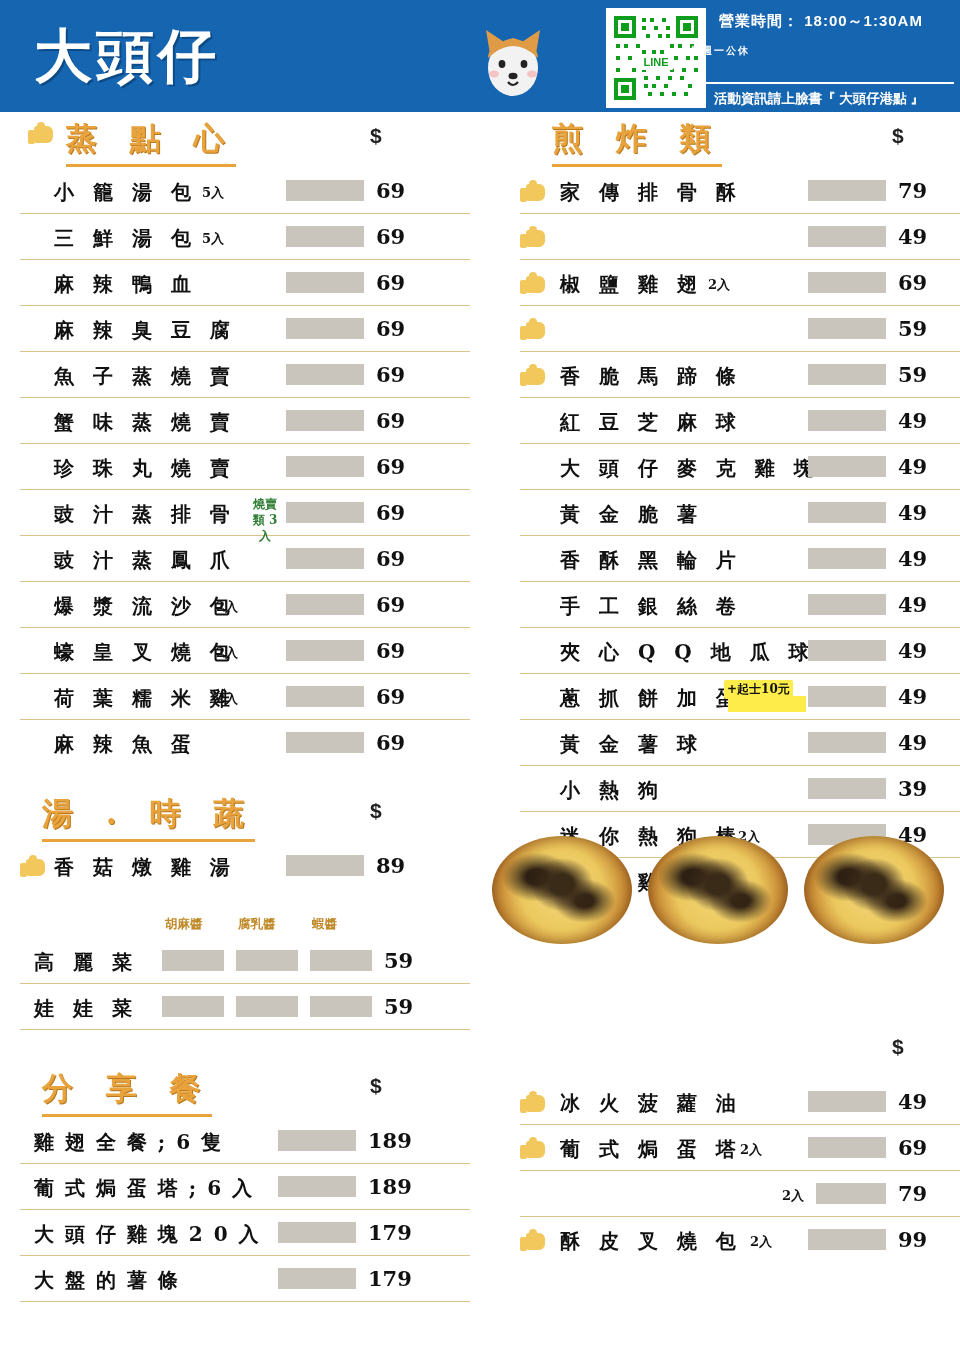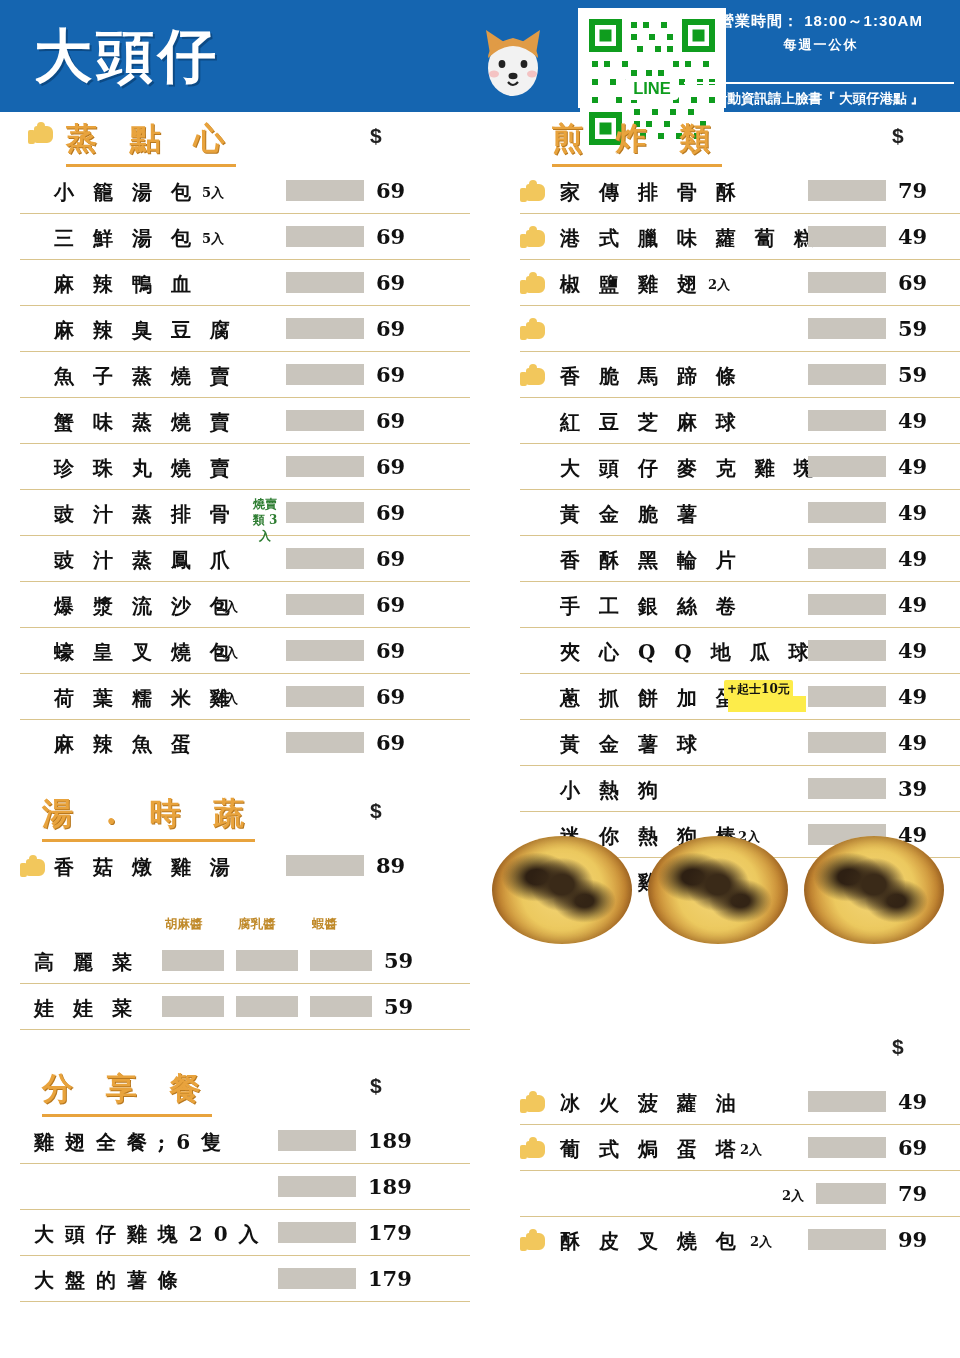--- a/index.html
+++ b/index.html
@@ -24,33 +24,33 @@
   }
   .brand-sub{
     position:absolute;left:290px;top:58px;
     font-size:27px;font-weight:bold;letter-spacing:3px;
     font-family:"DejaVu Serif","Liberation Serif",serif;
   }
   .dog{
     position:absolute;left:482px;top:24px;width:62px;height:76px;
   }
   .qr{
-    position:absolute;left:578px;top:8px;width:96px;height:96px;
-    background:#a16207;border:2px solid #fff;padding-left:48px;
+    position:absolute;left:606px;top:8px;width:96px;height:96px;
+    background:#a16207;border:2px solid #fff;
   }
   .qr-inner{
     position:absolute;inset:0;
   }
   .hours{
     position:absolute;left:690px;top:12px;width:262px;
     font-size:15px;font-weight:bold;text-align:center;letter-spacing:1px;
   }
   .closed{
-    position:absolute;left:690px;top:36px;width:262px;
-    font-size:13px;font-weight:bold;text-align:center;letter-spacing:2px;
+    position:absolute;left:690px;top:44px;width:262px;
+    font-size:10px;font-weight:bold;letter-spacing:2px;
   }
   .fb{
     position:absolute;left:684px;top:82px;width:270px;
     font-size:13.5px;font-weight:bold;text-align:center;letter-spacing:0px;
     border-top:2px solid #fff;padding-top:6px;
   }
   
   .col{position:absolute;top:112px;}
   .col-left{left:20px;width:450px;}
   .col-right{left:520px;width:452px;}
@@ -364,20 +364,21 @@
     <div class="dollar" style="left:350px">$</div>
   </div>
 
   <div class="rows">
     <div class="row">
         <div class="name" style="left:14px;letter-spacing:2px">雞 翅 全 餐 ; 6 隻</div>
         <div class="blank" style="left:258px;width:78px"></div>
         <div class="price" style="left:348px">189</div>
       </div>
     <div class="row">
+        <div class="name" style="left:14px;letter-spacing:2px">葡 式 焗 蛋 塔 ; 6 入</div>
         <div class="blank" style="left:258px;width:78px"></div>
         <div class="price" style="left:348px">189</div>
       </div>
     <div class="row">
         <div class="name" style="left:14px;letter-spacing:2px">大 頭 仔 雞 塊 2 0 入</div>
         <div class="blank" style="left:258px;width:78px"></div>
         <div class="price" style="left:348px">179</div>
       </div>
     <div class="row">
         <div class="name" style="left:14px;letter-spacing:2px">大 盤 的 薯 條</div>
@@ -404,21 +405,20 @@
         <div class="name" style="left:40px">家 傳 排 骨 酥</div>
         <div class="blank" style="left:288px;width:78px"></div>
         <div class="price" style="left:378px">79</div>
       </div>
     <div class="row">
         <span class="thumb row-thumb">
           <i class="up"></i>
           <i class="palm"></i>
           <i class="cuff"></i>
         </span>
-        <div class="name" style="left:40px">港 式 臘 味 蘿 蔔 糕</div>
         <div class="blank" style="left:288px;width:78px"></div>
         <div class="price" style="left:378px">49</div>
       </div>
     <div class="row">
         <span class="thumb row-thumb">
           <i class="up"></i>
           <i class="palm"></i>
           <i class="cuff"></i>
         </span>
         <div class="name" style="left:40px">椒 鹽 雞 翅</div>

